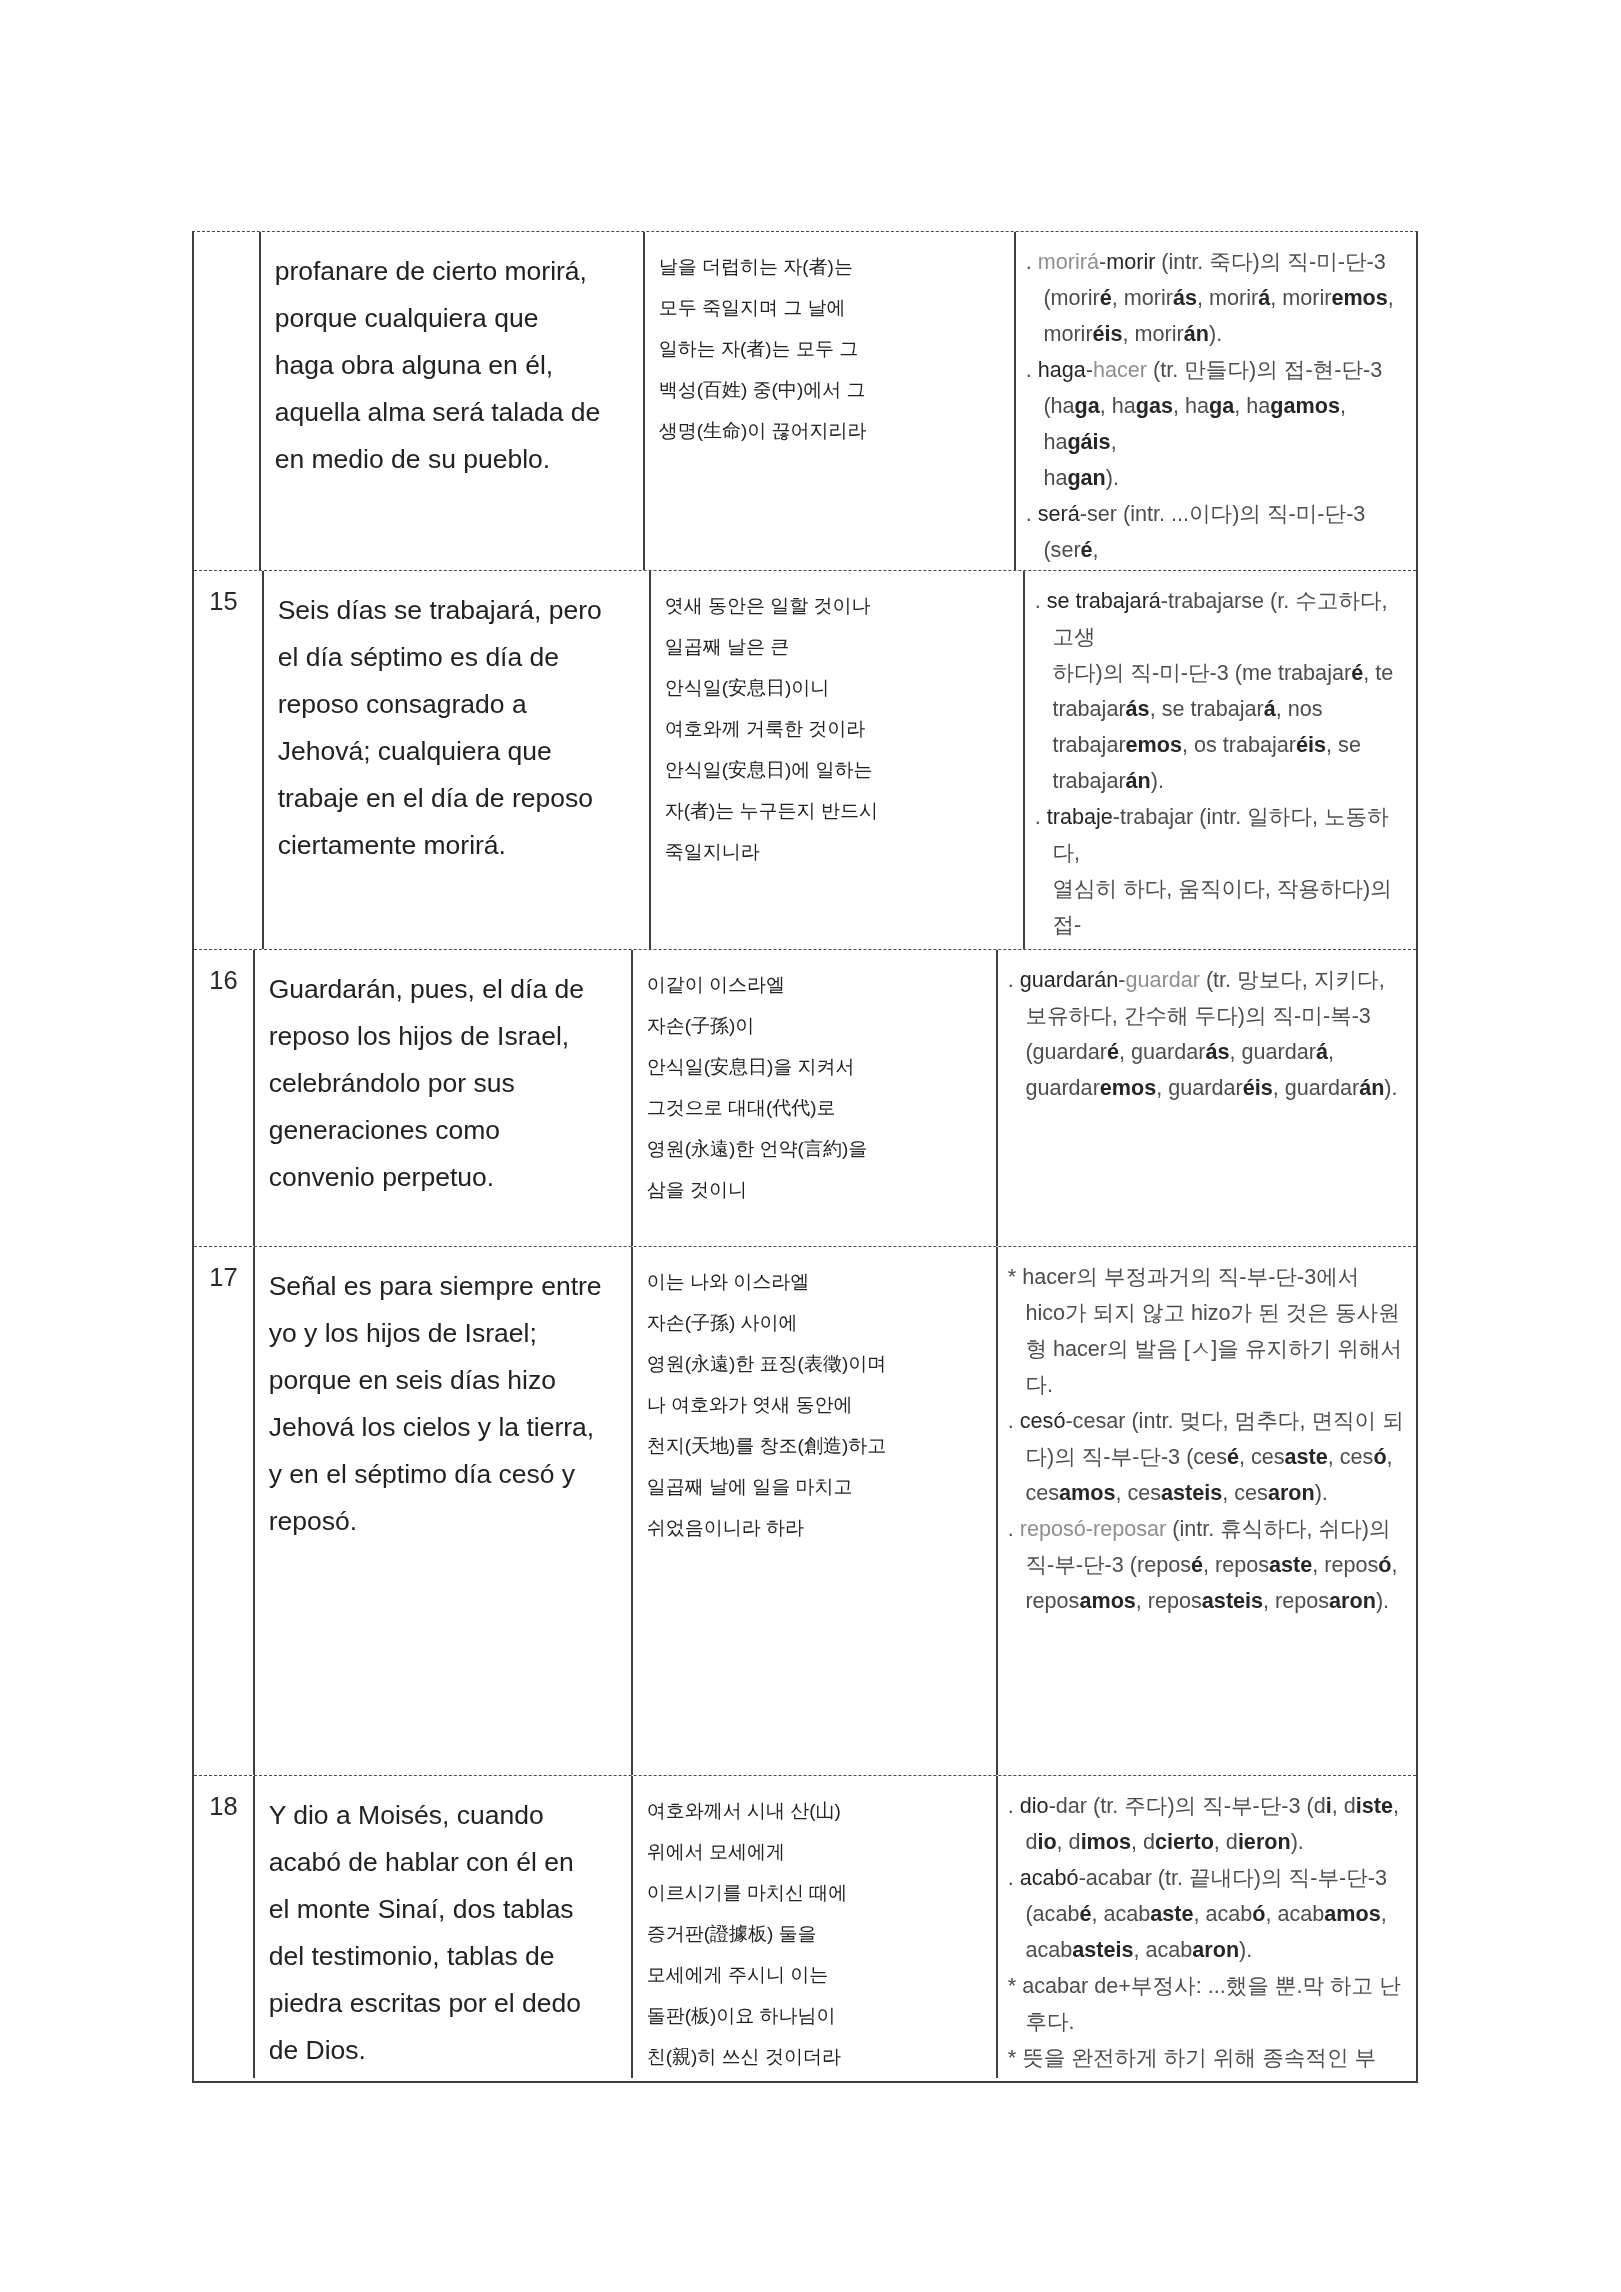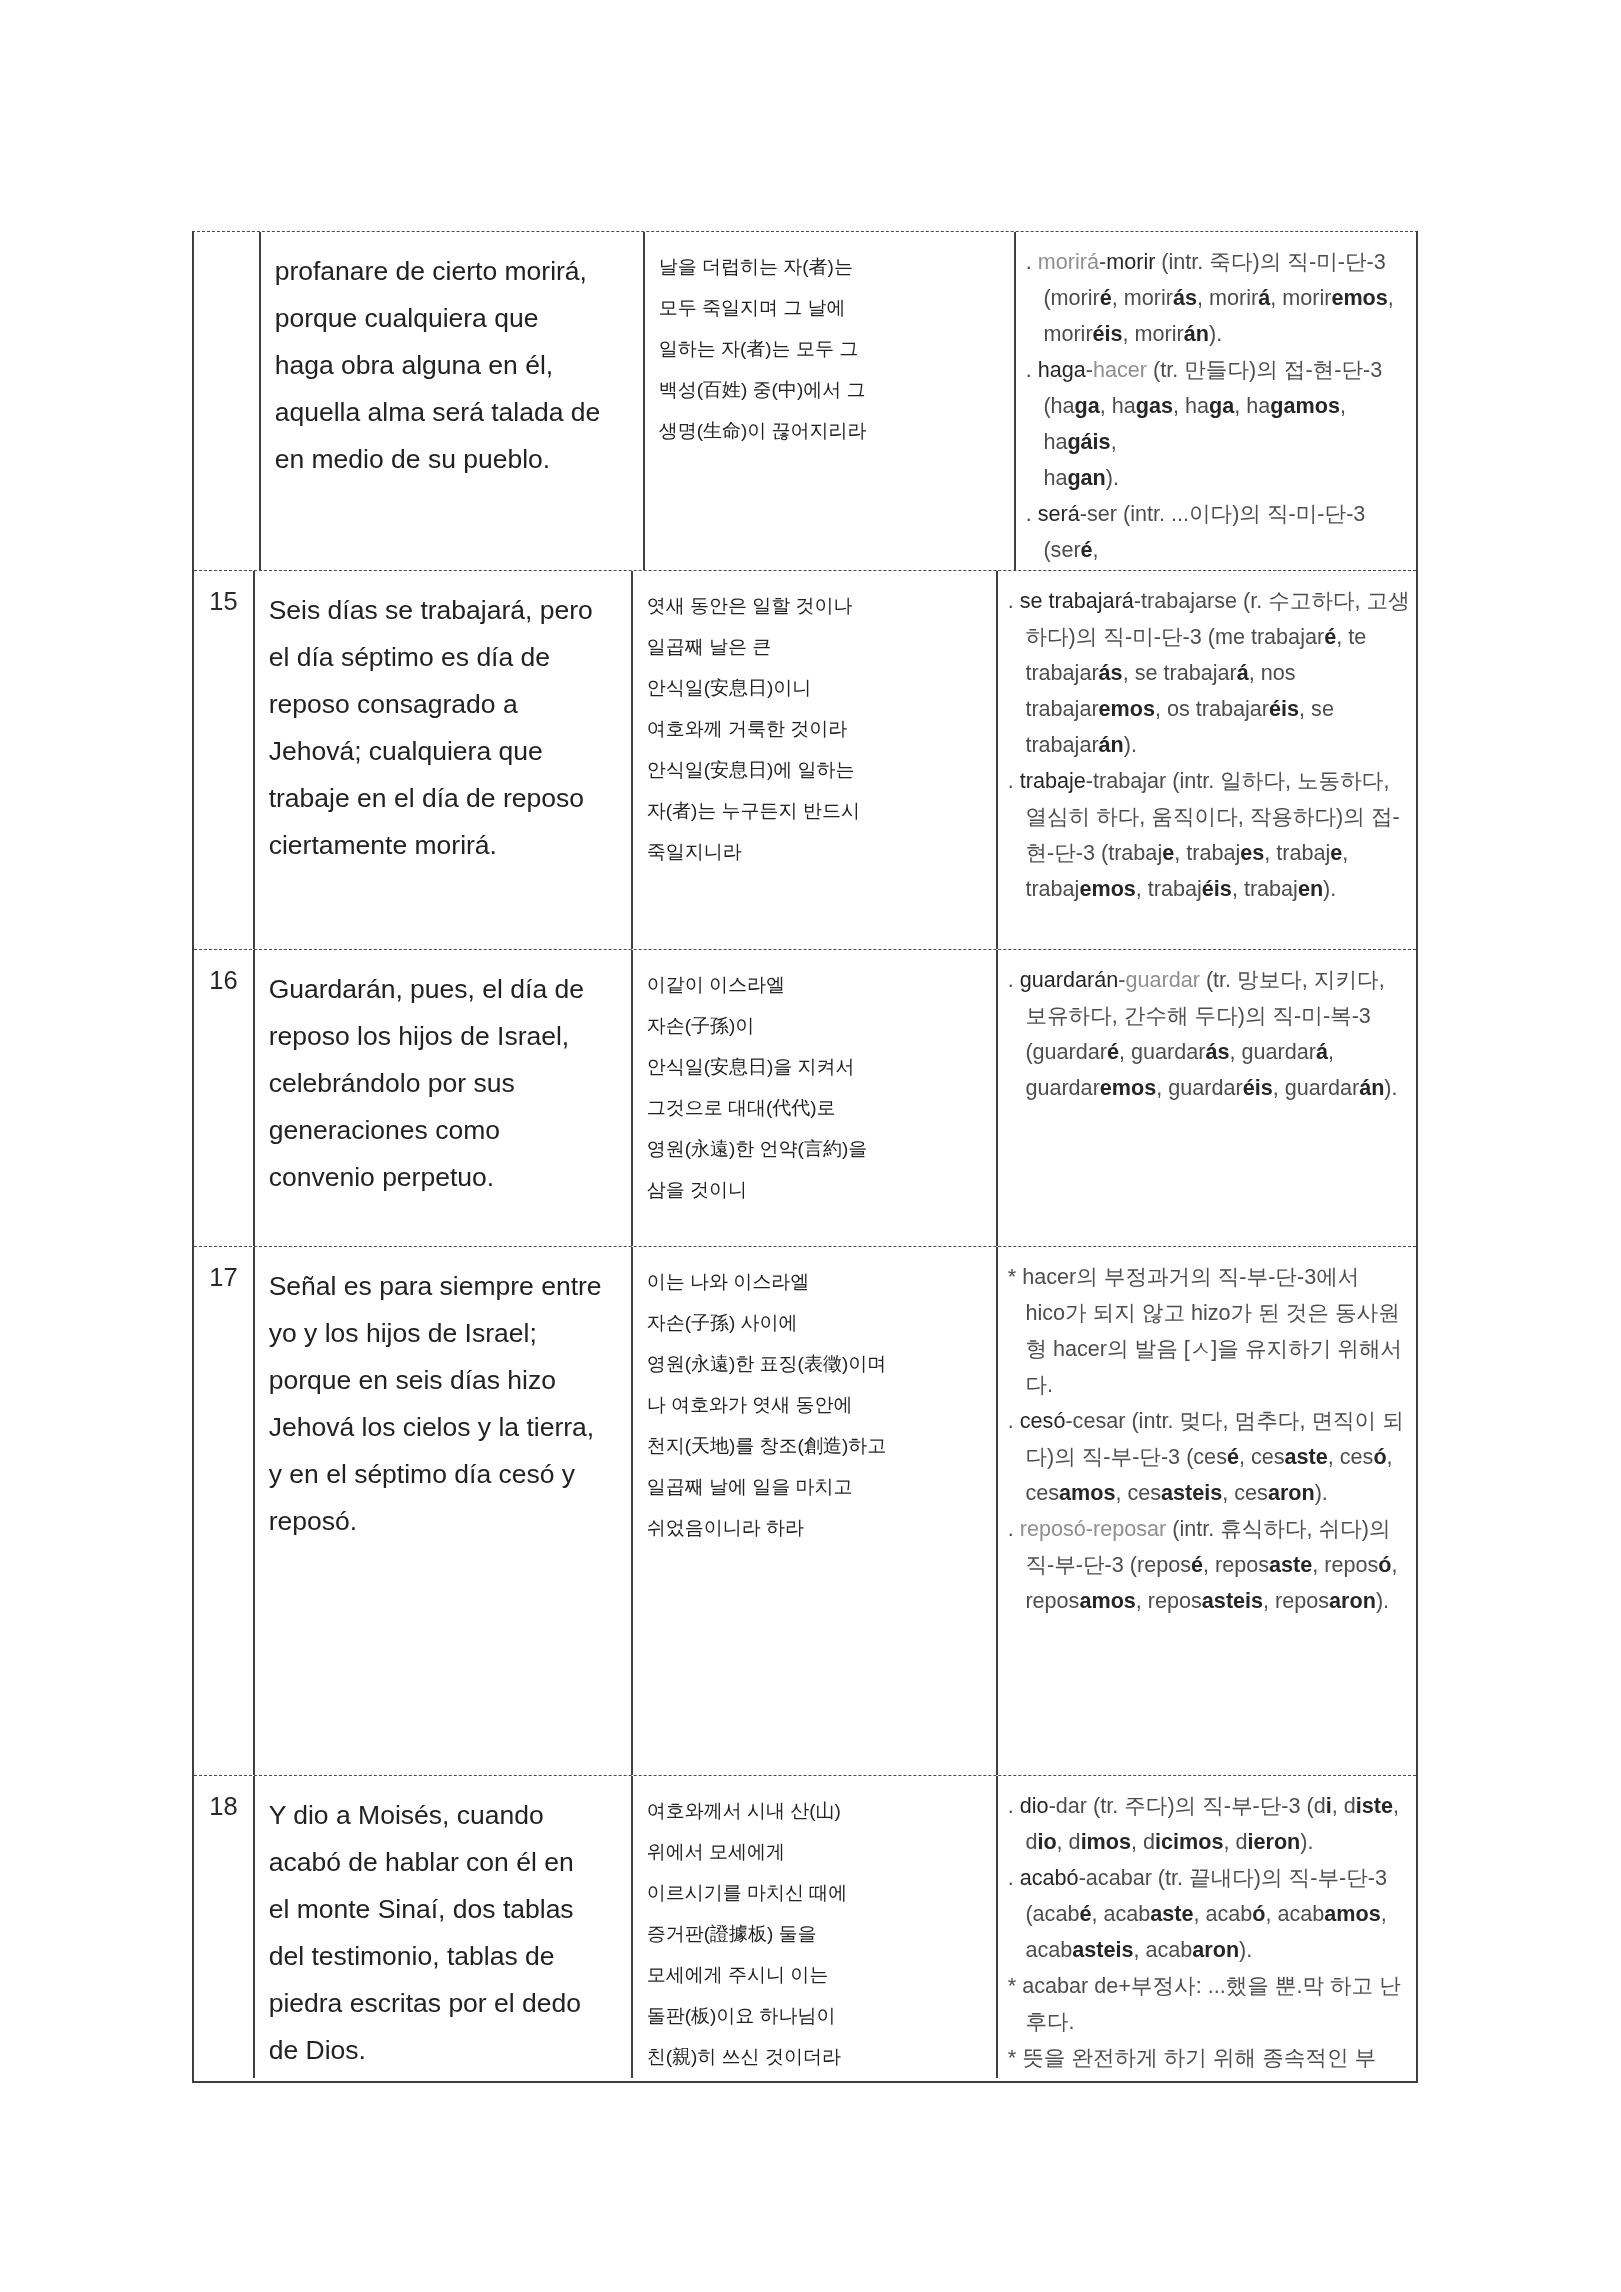--- a/index.html
+++ b/index.html
@@ -17,21 +17,21 @@
     border-bottom:2.9px solid #3f3f3f;
     background:#ffffff;
   }
   .row{
     display:grid;
     grid-template-columns:59px 378px 349px 1fr;
     box-sizing:border-box;
     border-bottom:1px dashed #4a4a4a;
   }
   .row:nth-child(1){height:339px;gap:6px;}
-  .row:nth-child(2){height:379px;}
+  .row:nth-child(2){height:379px;gap:9px;}
   .row:nth-child(3){height:297px;}
   .row:nth-child(4){height:529px;}
   .row:nth-child(5){height:302px;border-bottom:none;}
   .cell{
     box-sizing:border-box;overflow:hidden;
   }
   .cell + .cell{border-left:2px solid #3f3f3f;}
   .num{
     padding-top:15.7px;text-align:center;
     font-size:25.5px;color:#2a2a2a;
@@ -175,21 +175,21 @@
 de Dios.</div>
     <div class="cell ko">여호와께서 시내 산(山)
 위에서 모세에게
 이르시기를 마치신 때에
 증거판(證據板) 둘을
 모세에게 주시니 이는
 돌판(板)이요 하나님이
 친(親)히 쓰신 것이더라</div>
     <div class="cell notes">
       <div class="note">. <span class="k">dio</span>-dar (tr. 주다)의 직-부-단-3 (d<b>i</b>, d<b>iste</b>,
-d<b>io</b>, d<b>imos</b>, d<b>icimos</b>, d<b>ieron</b>).</div>
+d<b>io</b>, d<b>imos</b>, d<b>cierto</b>, d<b>ieron</b>).</div>
       <div class="note">. <span class="k">acabó</span>-acabar (tr. 끝내다)의 직-부-단-3
 (acab<b>é</b>, acab<b>aste</b>, acab<b>ó</b>, acab<b>amos</b>,
 acab<b>asteis</b>, acab<b>aron</b>).</div>
       <div class="note">* acabar de+부정사: ...했을 뿐.막 하고 난
 후다.</div>
       <div class="note">* 뜻을 완전하게 하기 위해 종속적인 부</div>
     </div>
   </div>
 
 </div>

